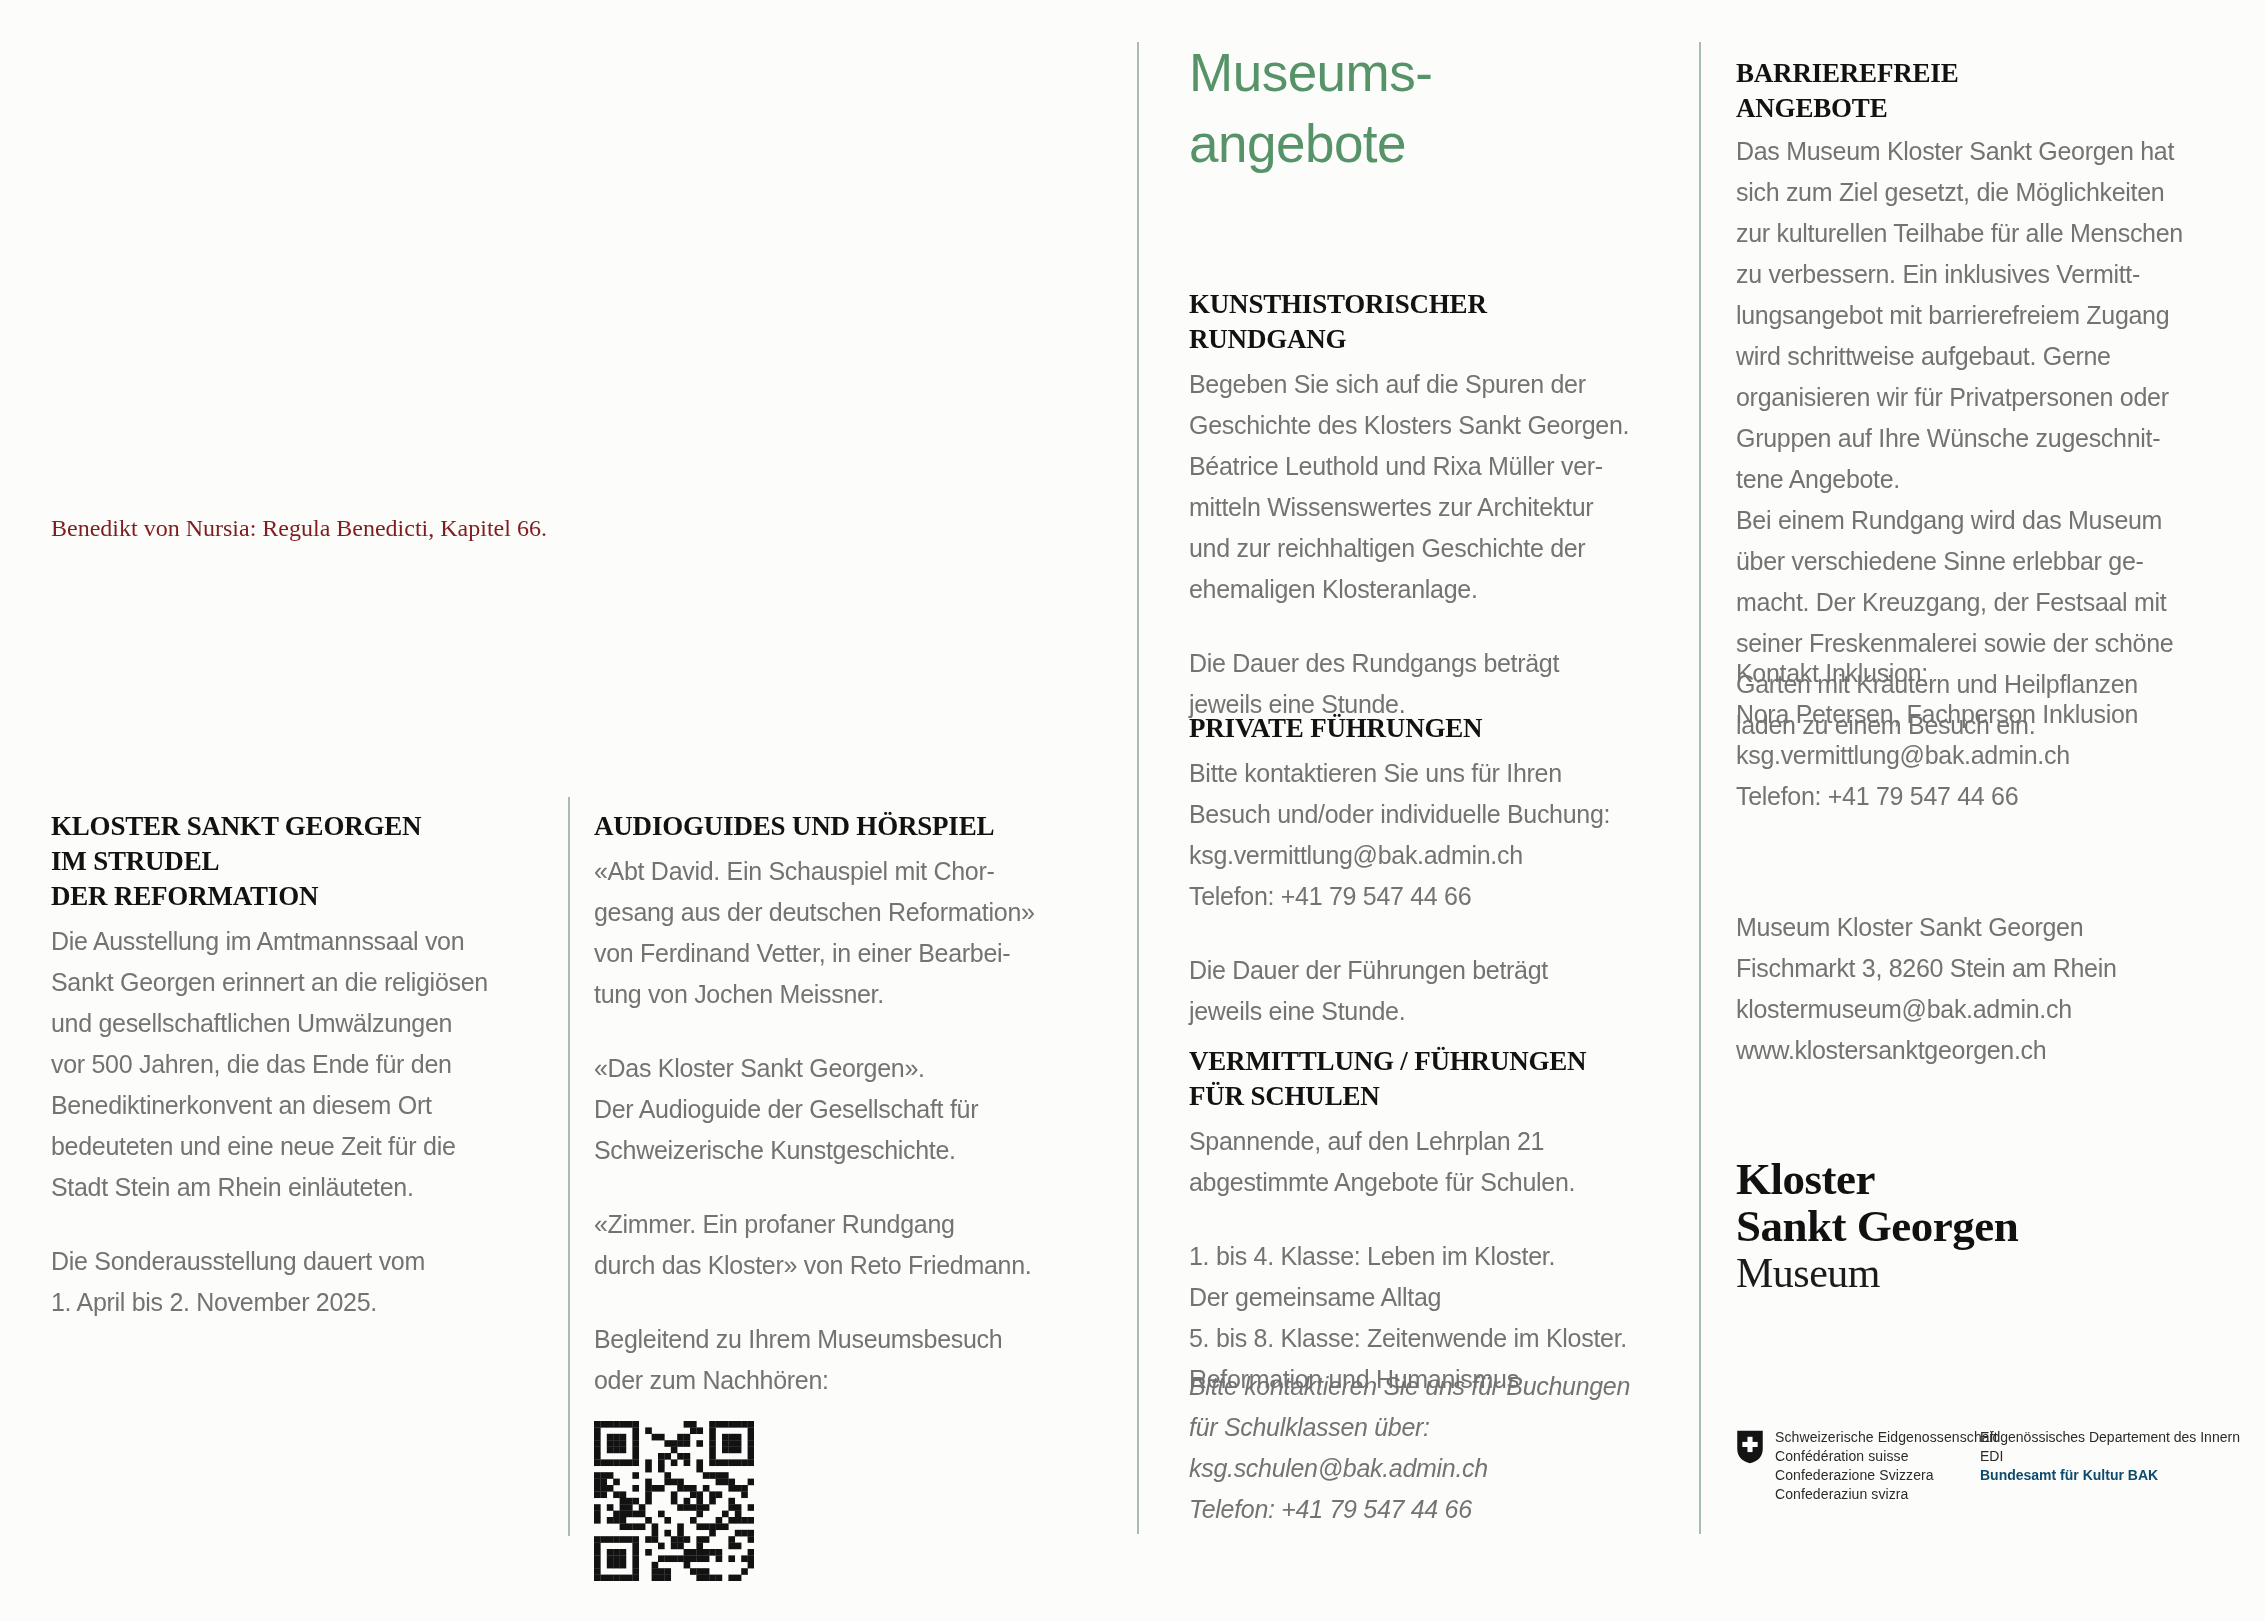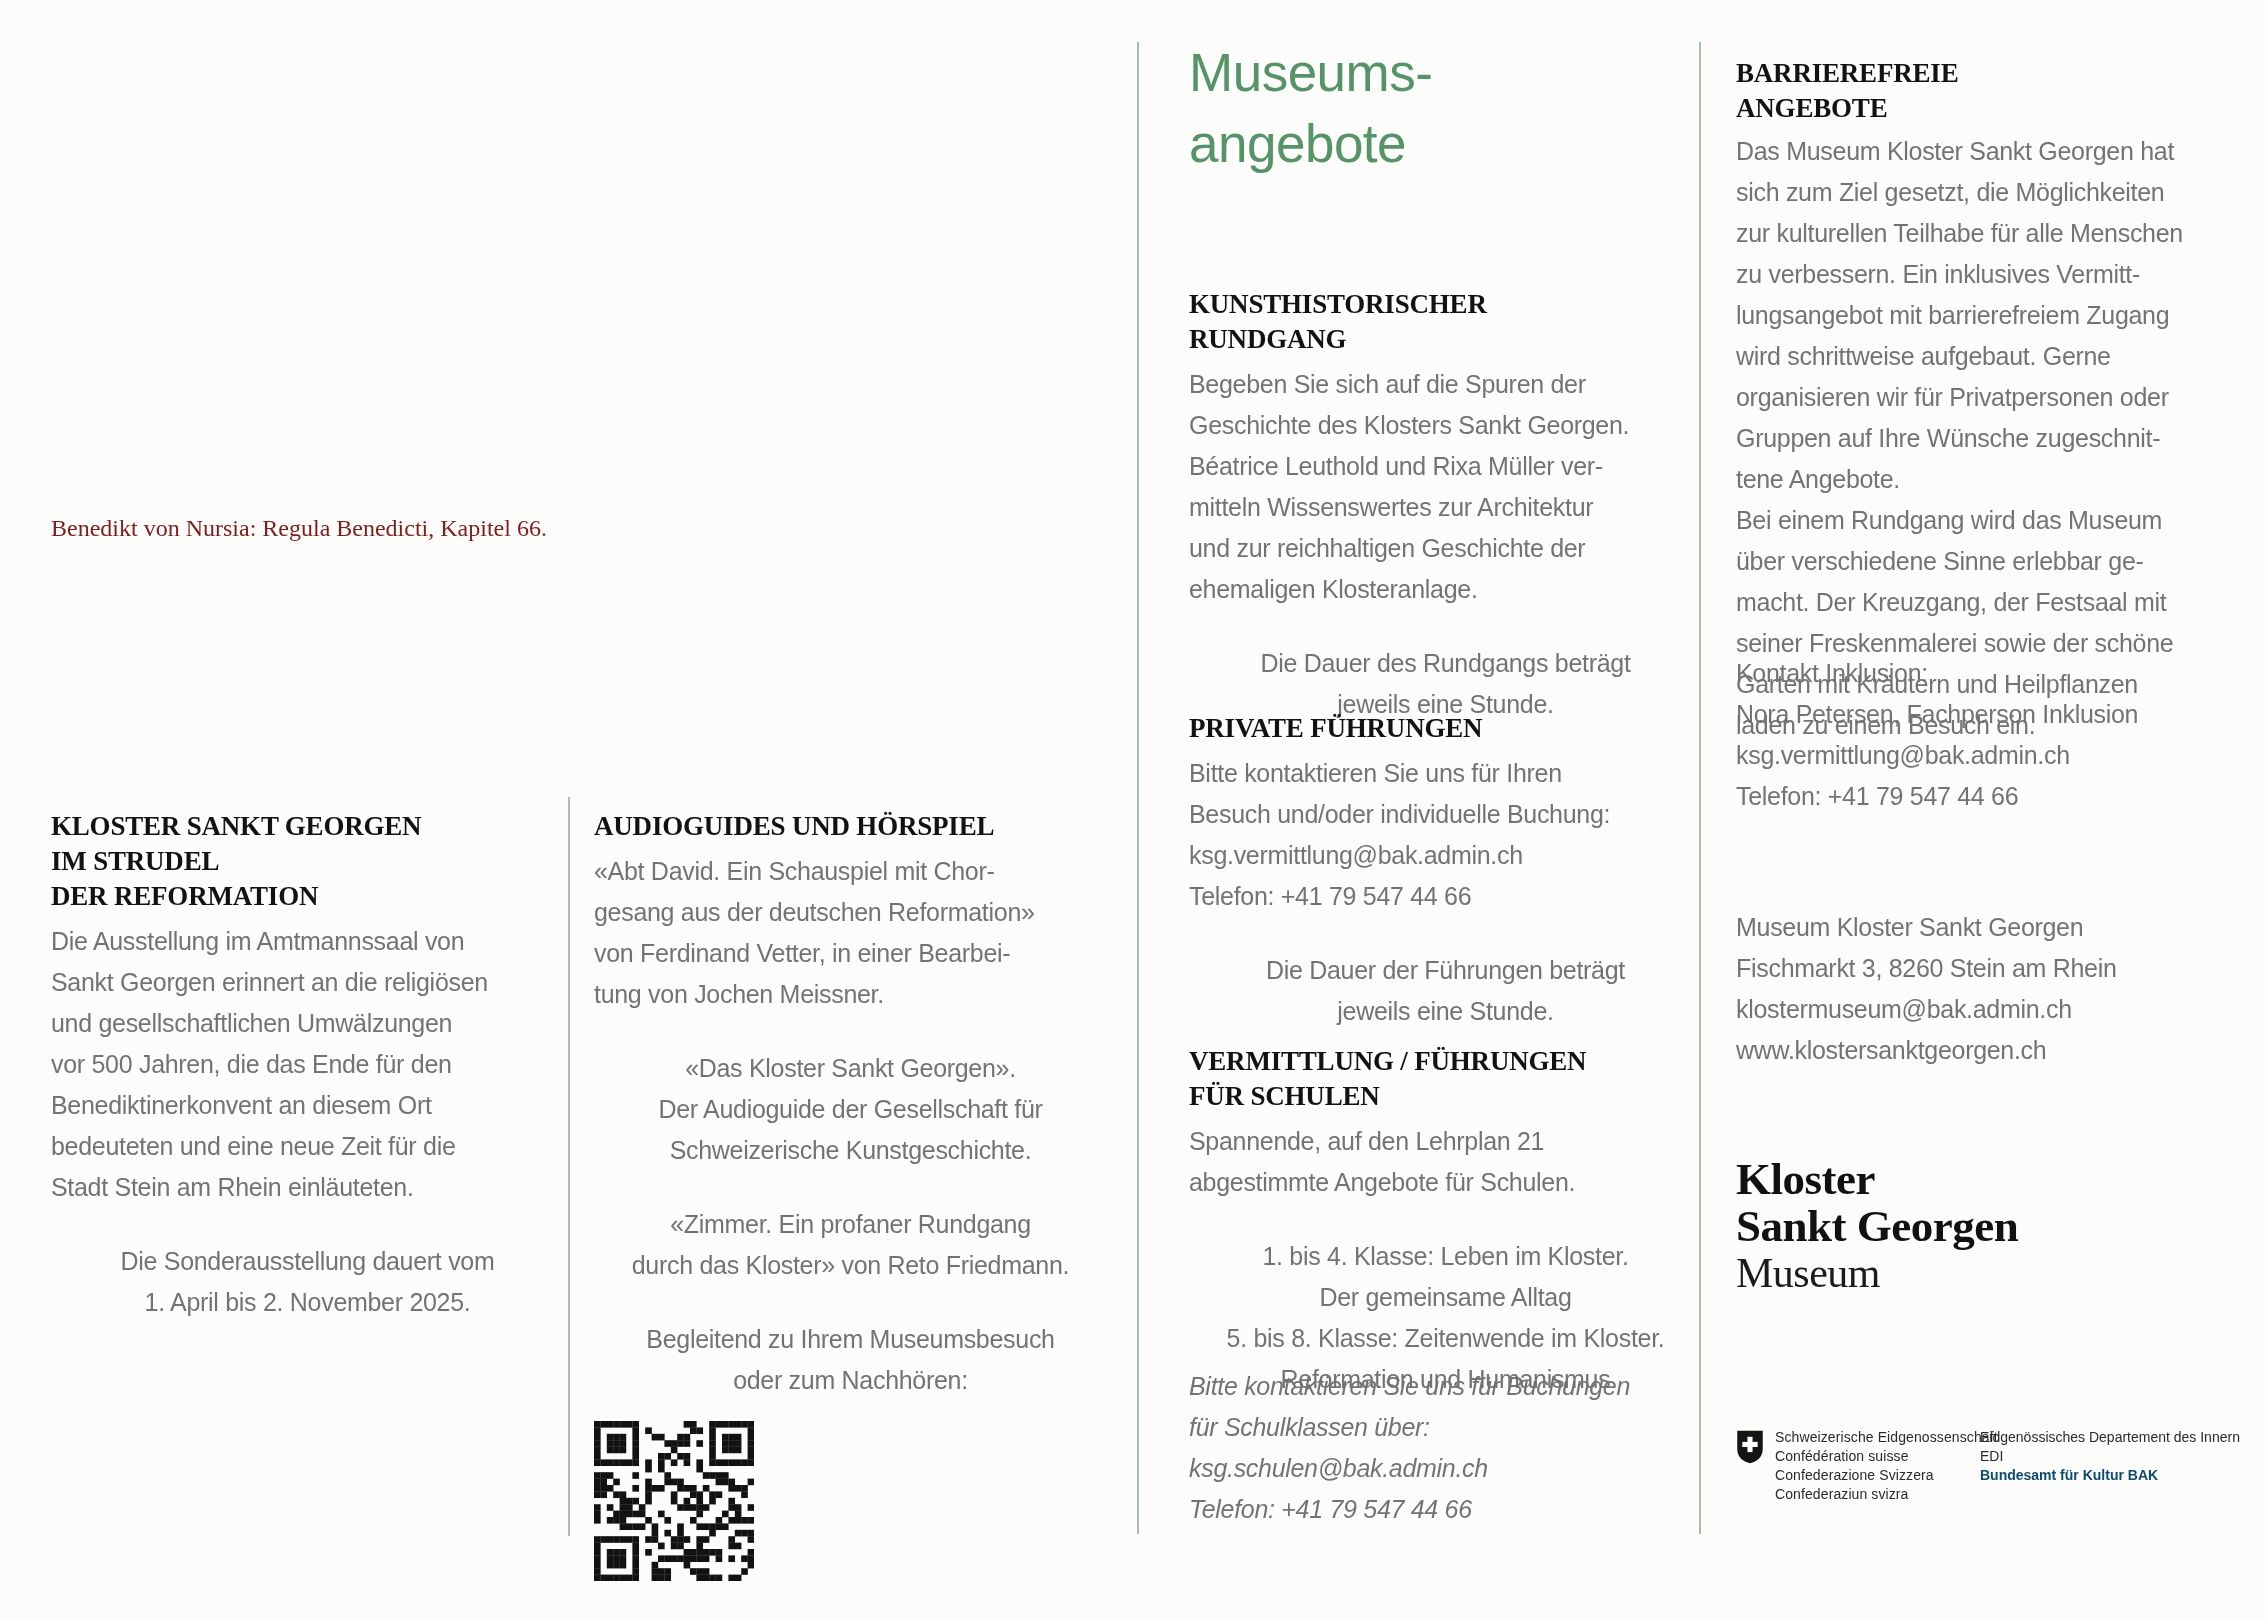--- a/index.html
+++ b/index.html
@@ -41,21 +41,21 @@
     font-weight:bold;
     font-size:27px;line-height:35px;letter-spacing:-0.2px;
     color:#121212;
     white-space:pre;
   }
   p.body{
     font-size:25px;line-height:41px;letter-spacing:-0.3px;
     color:#737373;
     white-space:pre;
   }
-  p.body.mt{margin-top:33px;text-align:center;}
+  p.body.mt{margin-top:33px;}
   p.body.first{margin-top:6.5px;}
 
   
   .subcol-exhibition{left:51px;top:809px;width:513px;}
   .subcol-audio{left:594px;top:809px;width:513px;}
   .qr-box{margin-top:20.5px;width:160px;height:160px;}
   .qr-box svg{width:160px;height:160px;fill:#121212;}
 
   
   .vdiv{position:absolute;width:1.9px;background:var(--divider);}

